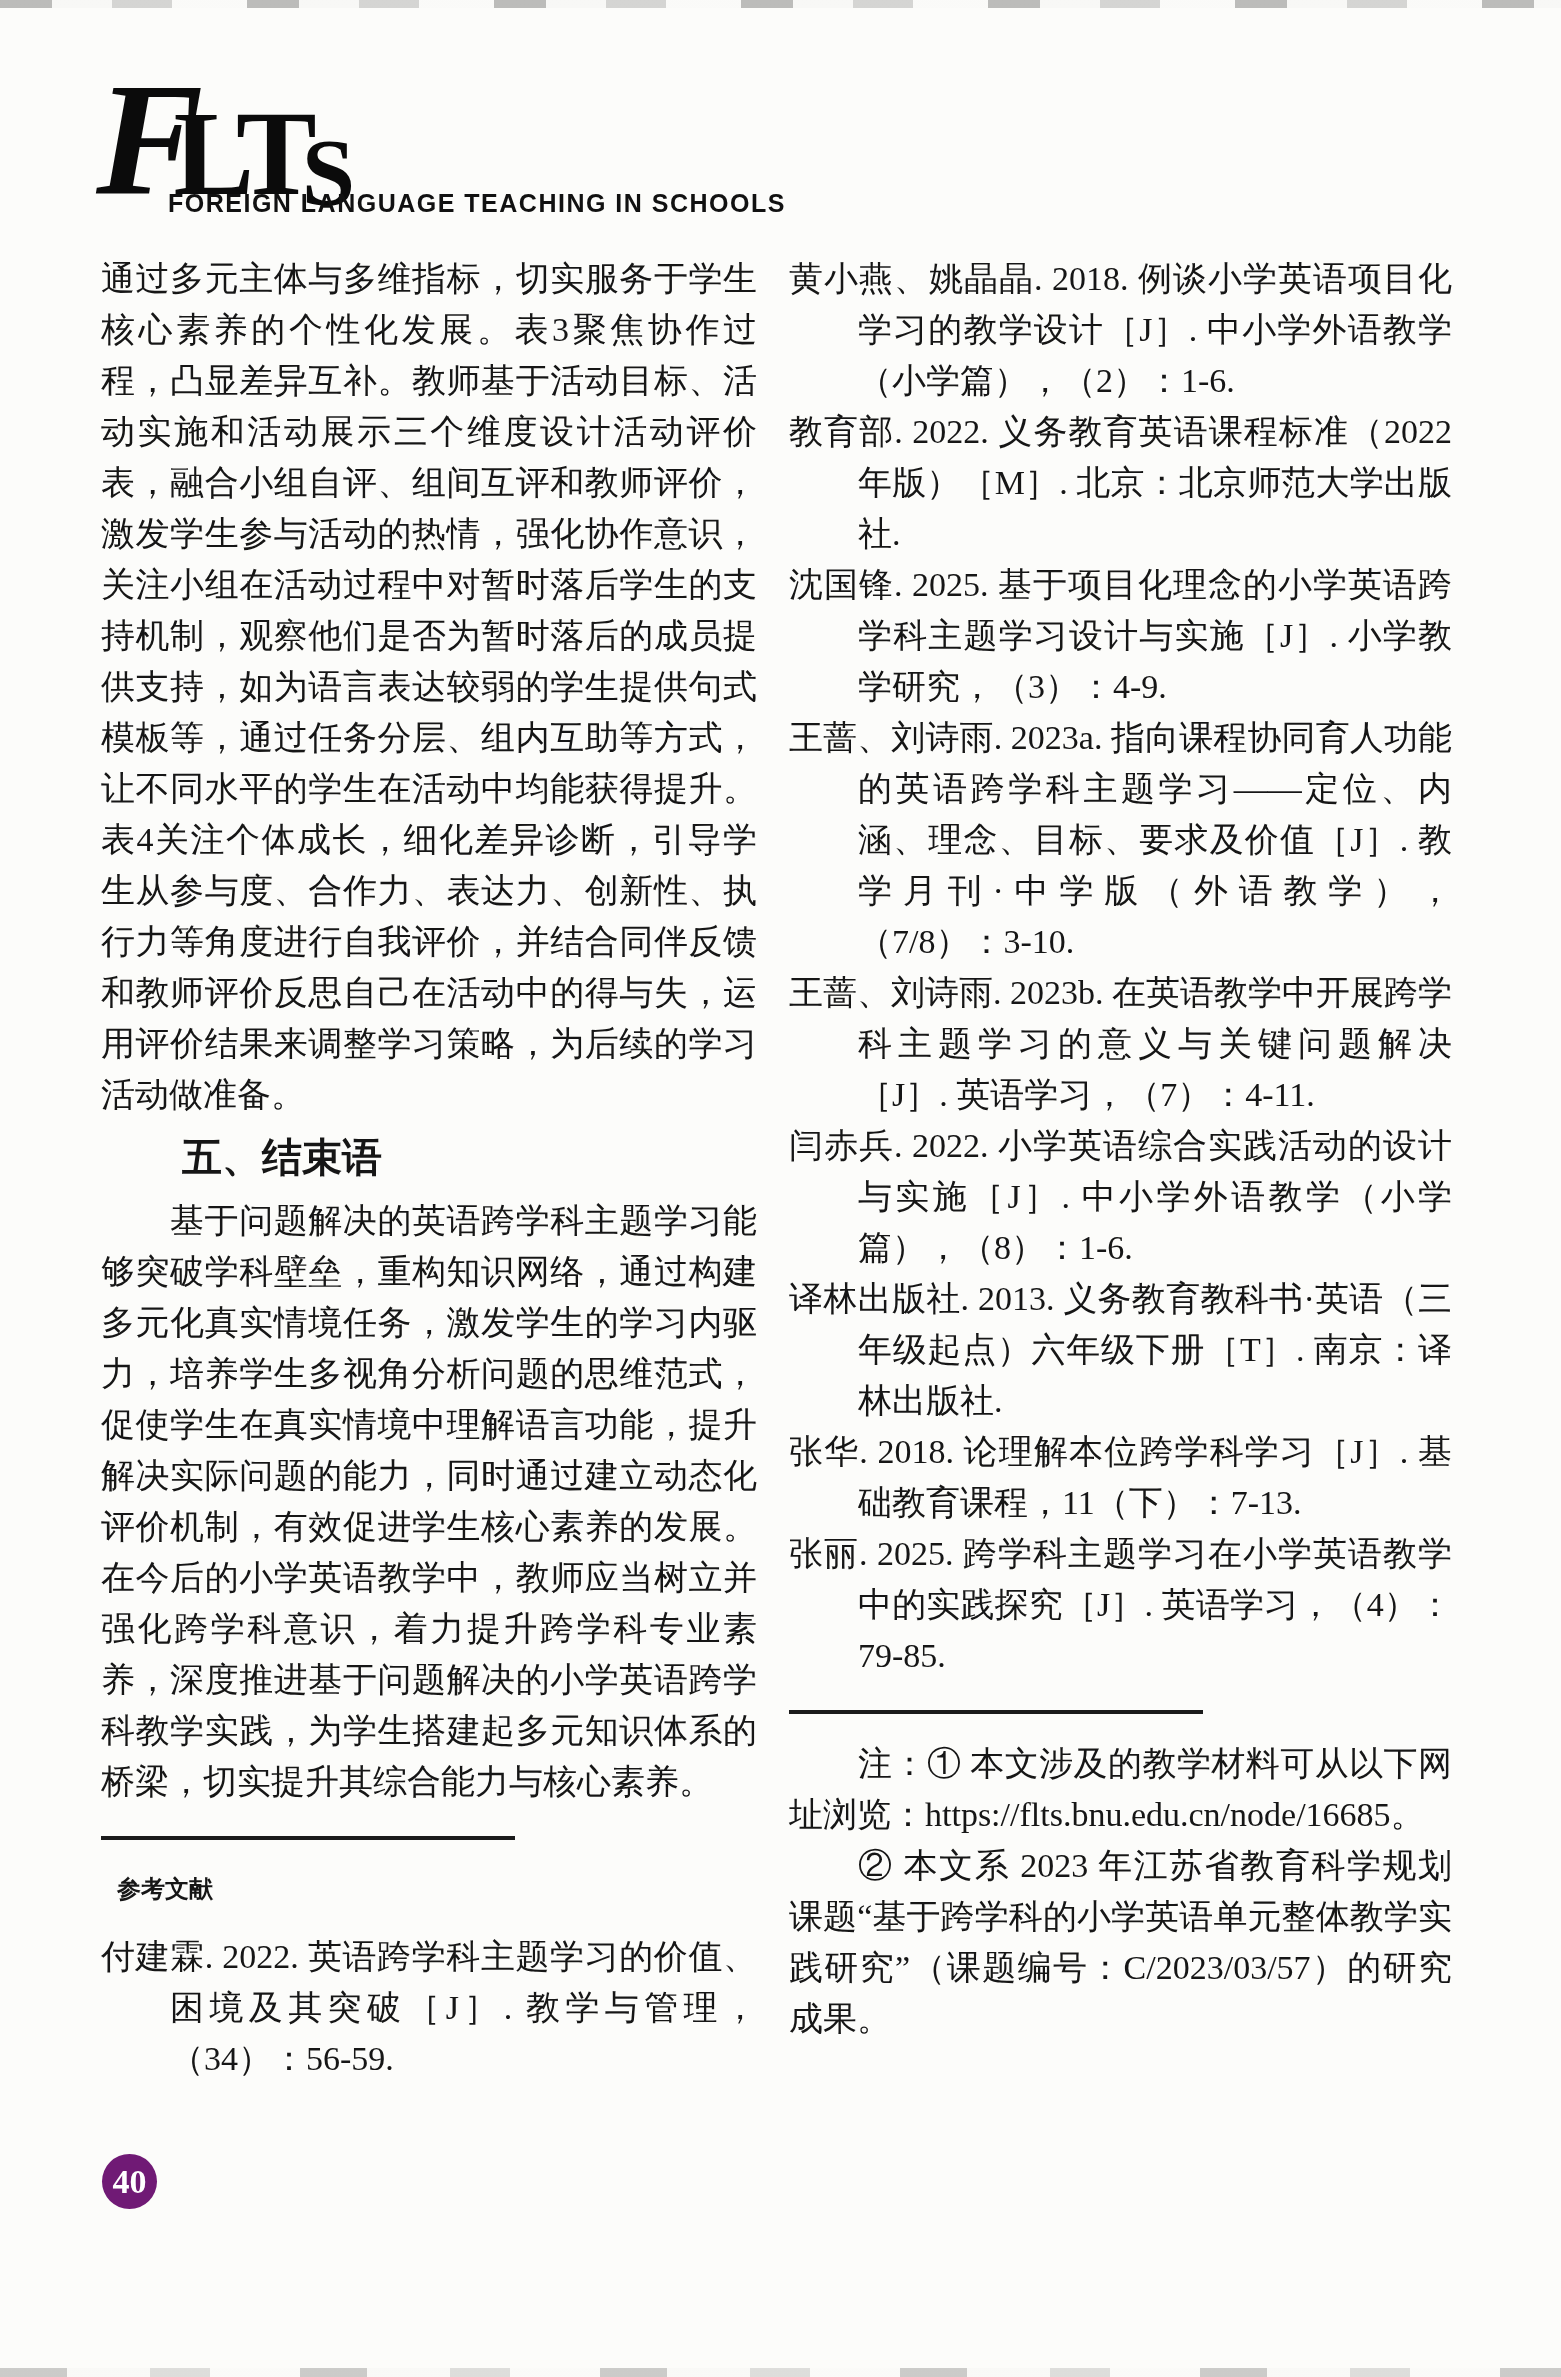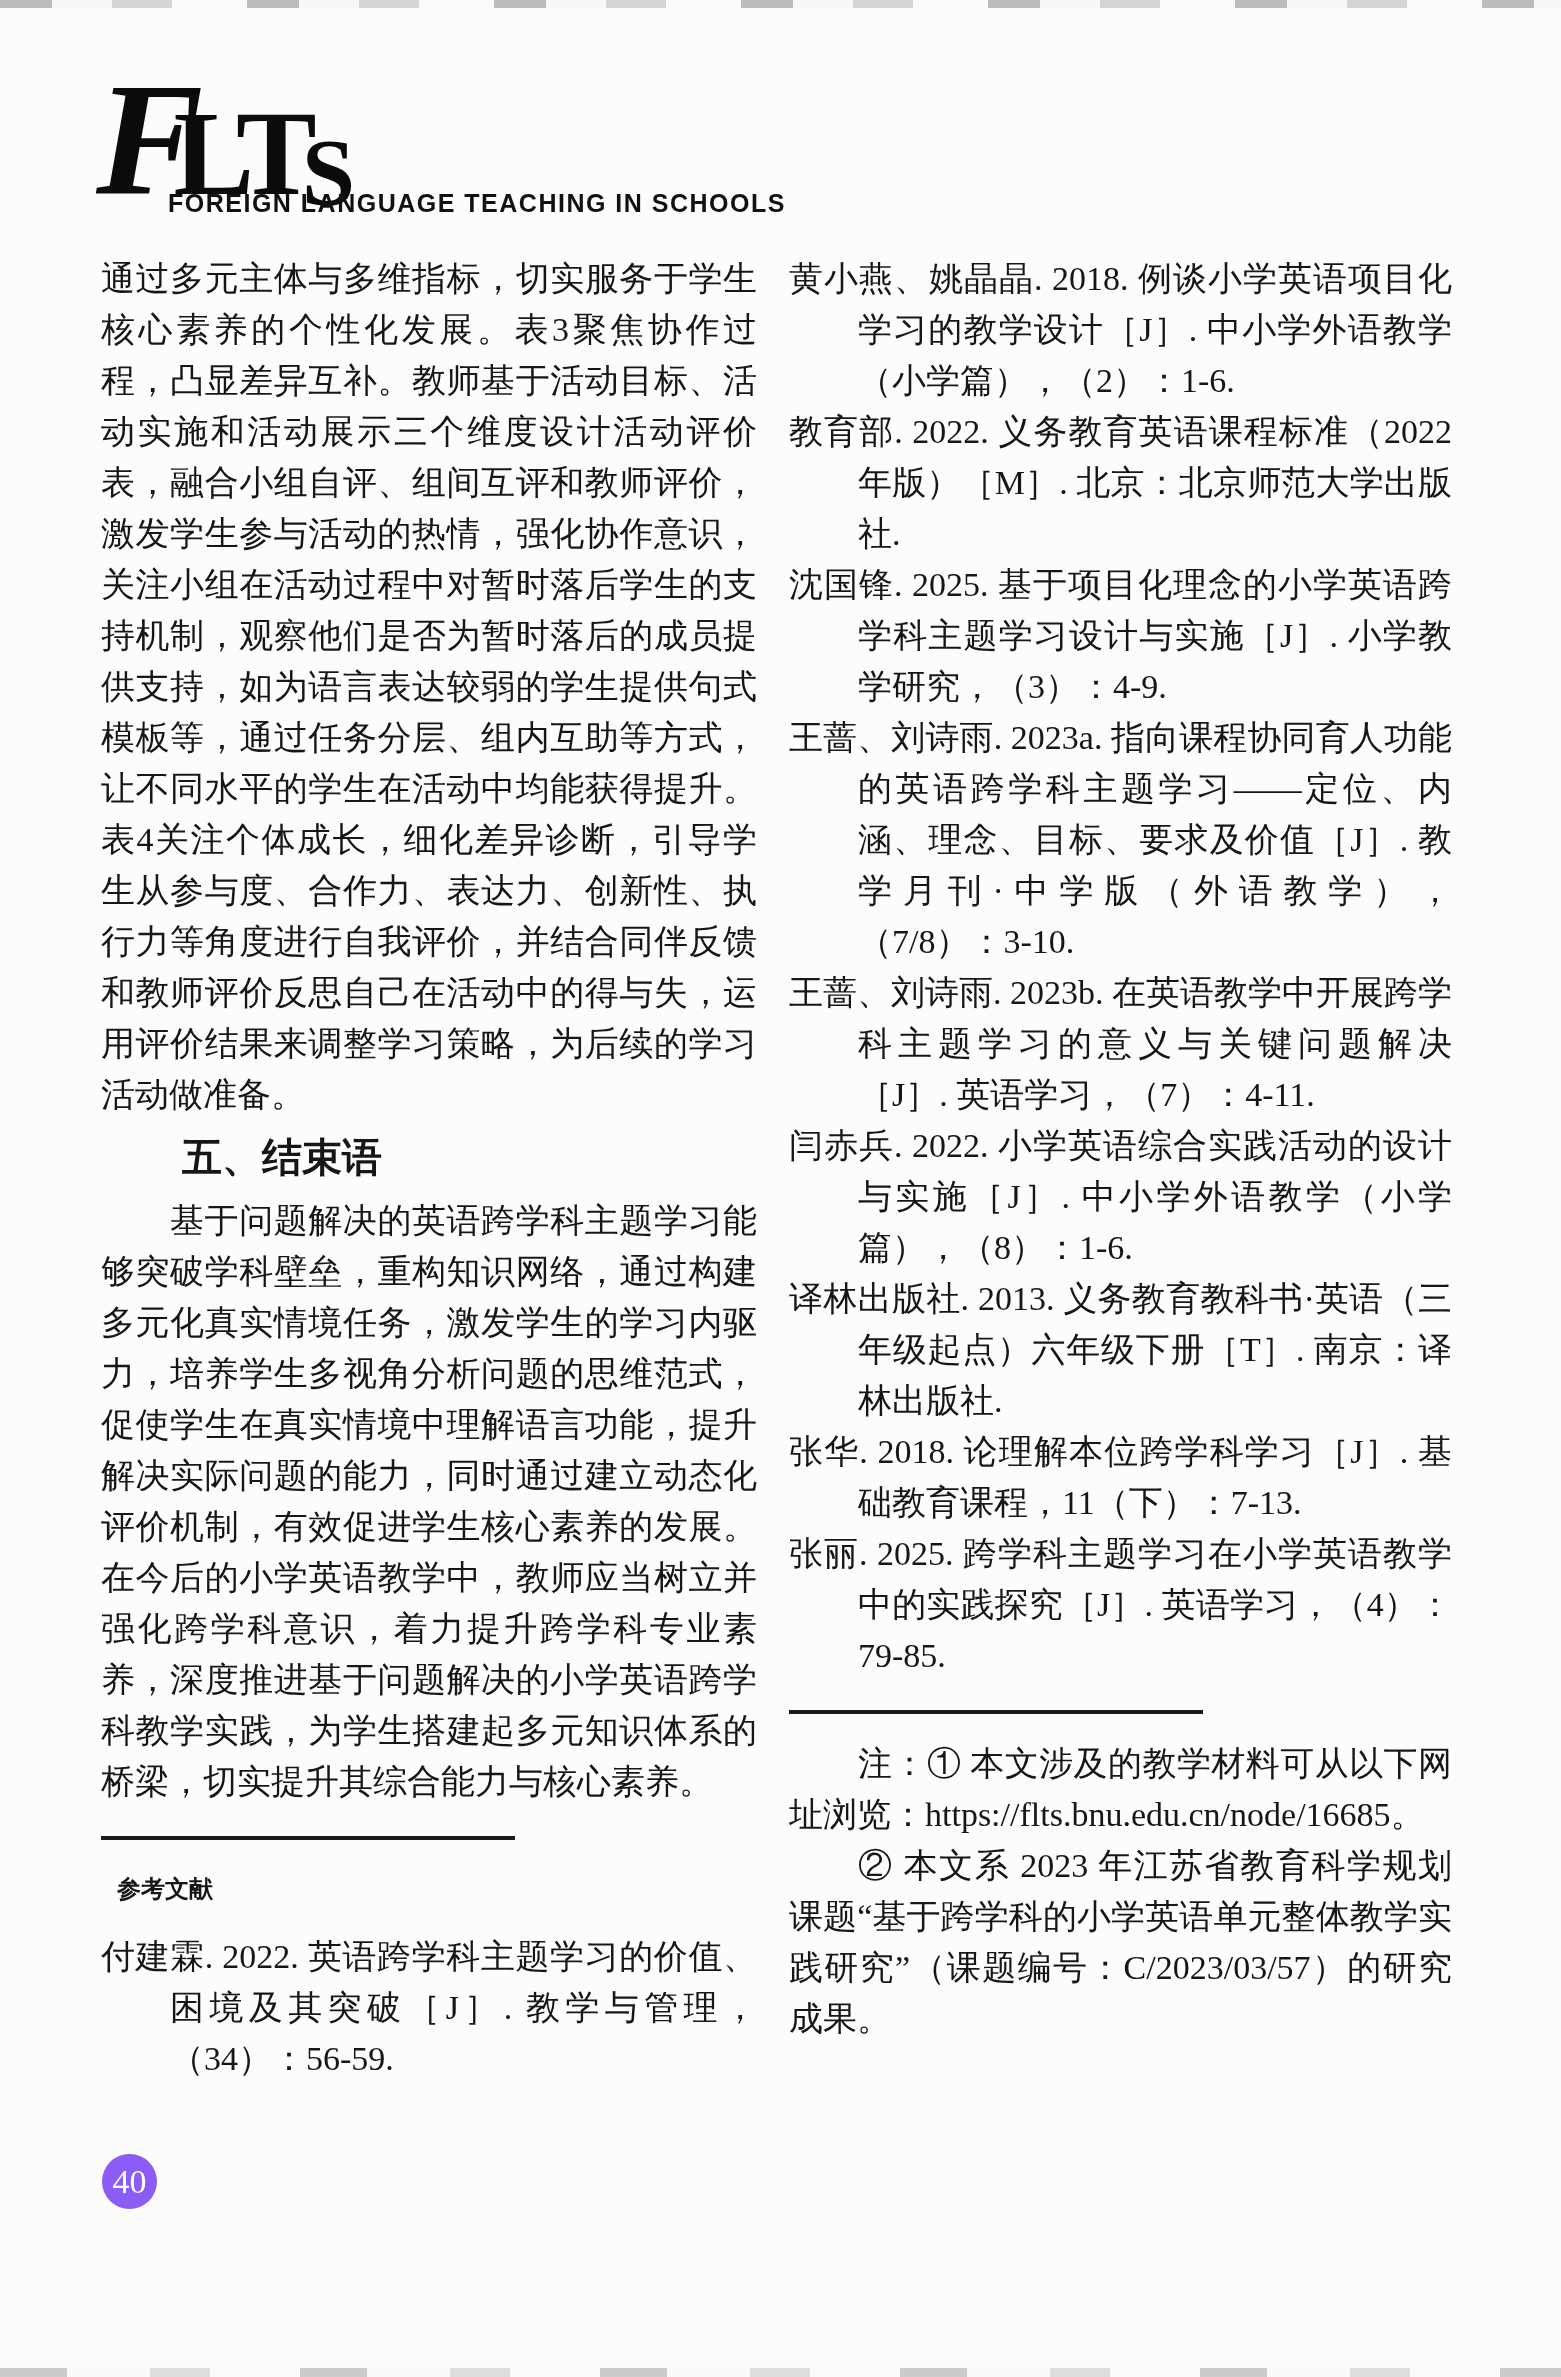--- a/index.html
+++ b/index.html
@@ -65,23 +65,23 @@
     height: 4.5px; background: #1b1b1b; width: 414px;
     margin: 28.5px 0 24px 0; border: 0;
   }
   .ref { padding-left: 69px; text-indent: -69px; }
   .note { text-indent: 69px; word-break: break-all; }
 
   
   .pagenum {
     position: absolute; left: 102px; top: 2154px;
     width: 55px; height: 55px; border-radius: 50%;
-    background: #8b5cf6; color: #fff;
+    background: #701a75; color: #fff;
     display: flex; align-items: center; justify-content: center;
-    font-size: 34px; font-weight: normal;
+    font-size: 34px; font-weight: bold;
     font-family: "Liberation Serif", "DejaVu Serif", serif;
   }
 </style>
 </head>
 <body>
 
 <div class="page">
 
   <div class="edge-top"></div>
 

